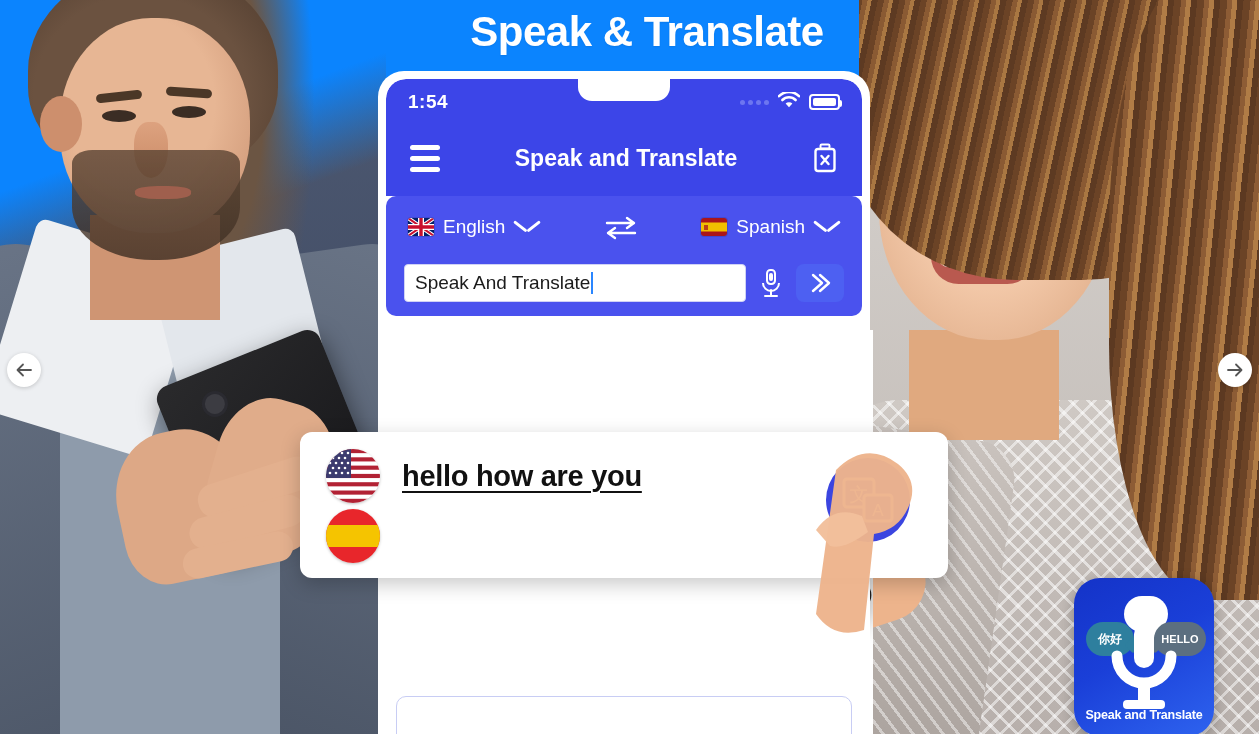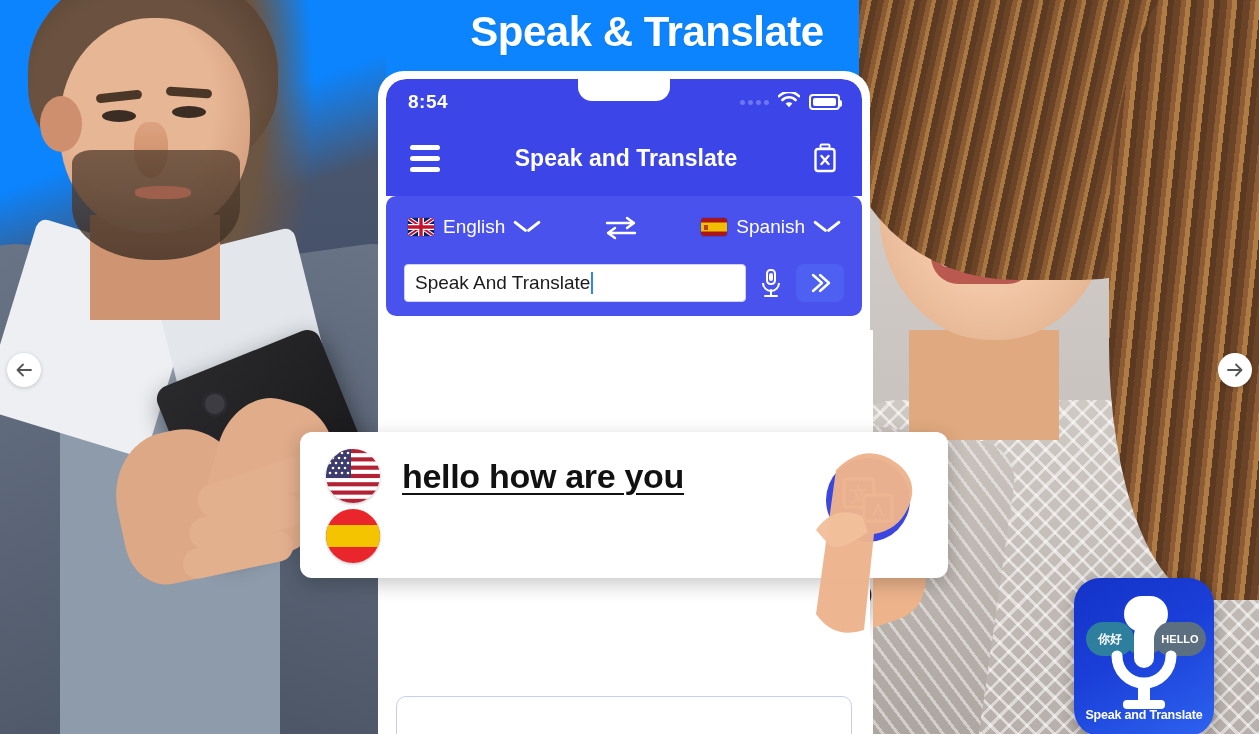--- a/index.html
+++ b/index.html
@@ -215,21 +215,21 @@
   .result-card {
     position:absolute; left:300px; top:432px; width:648px; height:146px;
     background:#ffffff; border-radius:12px;
     box-shadow: 0 6px 20px rgba(0,0,0,.22);
     z-index: 40;
     padding: 14px 0 0 26px;
   }
   .result-row { display:flex; align-items:center; gap:22px; height:60px; }
   .circle-flag { width:54px; height:54px; border-radius:50%; overflow:hidden; position:relative; flex:0 0 auto; box-shadow:0 1px 3px rgba(0,0,0,.25); }
   .result-text {
-    font-size:34px; font-weight:bold; color:#111; letter-spacing:-0.3px;
+    font-size:29px; font-weight:bold; color:#111; letter-spacing:-0.3px;
     text-decoration: underline; text-underline-offset: 5px; text-decoration-thickness: 2px;
   }
 
   
   .translate-fab {
     position:absolute; left:826px; top:458px; width:84px; height:84px; border-radius:50%;
     background:#3b45e0; z-index: 41;
     display:flex; align-items:center; justify-content:center;
   }
   .fab-hand { position:absolute; left:806px; top:430px; width:140px; height:240px; z-index:42; pointer-events:none; }
@@ -341,21 +341,21 @@
   </div>
 
   <div class="headline">Speak &amp; Translate</div>
 
   <div class="phone">
     <div class="phone-inner">
       <div class="appbar">
         <div class="notch"></div>
 
         <div class="statusbar">
-          <div class="clock">8:54</div>
+          <div class="clock">1:54</div>
           <div class="status-right">
             <span class="dots">
                 <i></i>
                 <i></i>
                 <i></i>
                 <i></i>
               </span>
             <span>
               <svg width="22" height="16" viewBox="0 0 22 16">
                 <path d="M1 4.2 A14 14 0 0 1 21 4.2" stroke="#fff" stroke-width="2.6" fill="none" stroke-linecap="round"></path>

